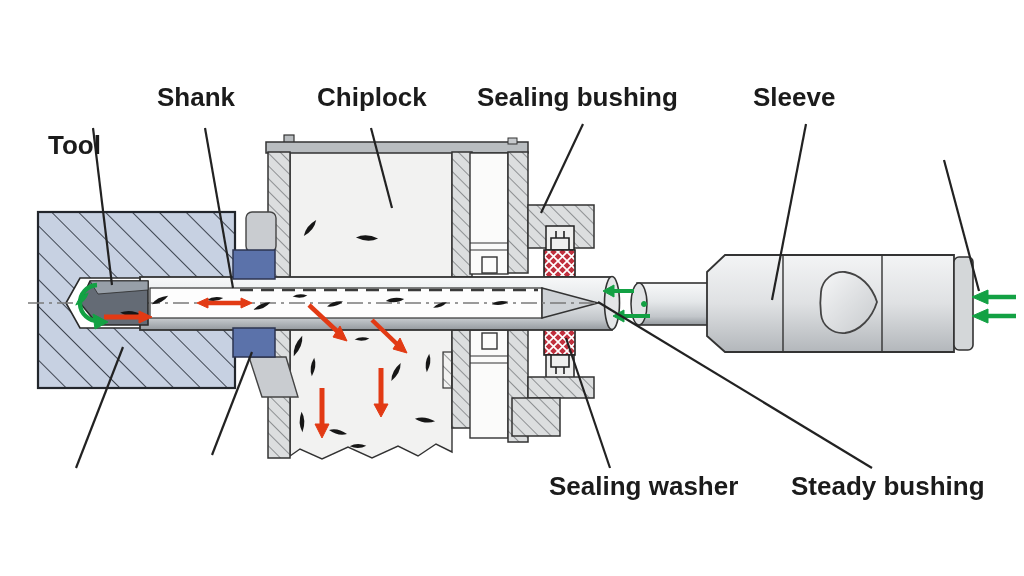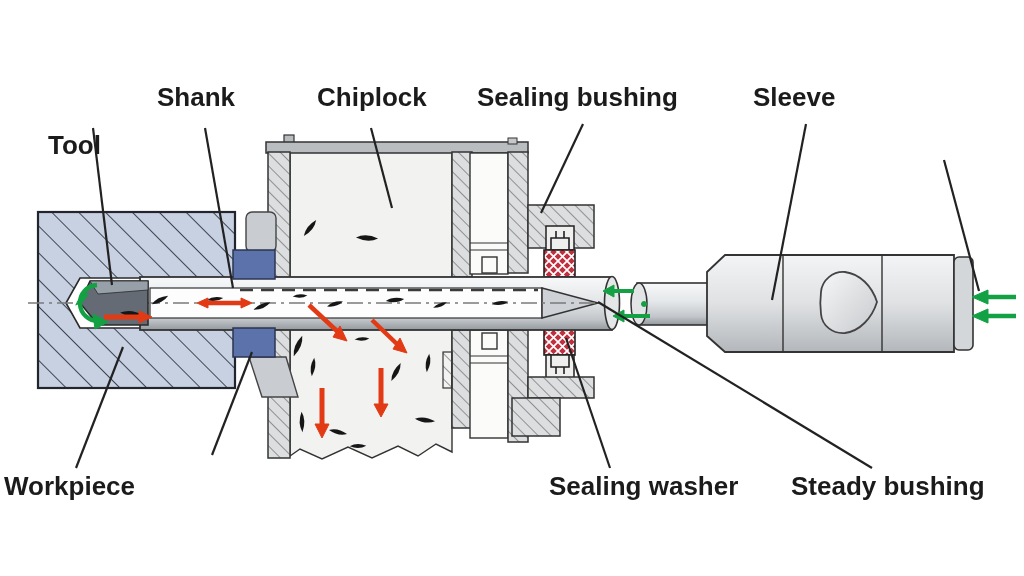--- a/index.html
+++ b/index.html
@@ -243,16 +243,15 @@
     <line x1="610" y1="468" x2="566" y2="338"></line>
     <line x1="872" y1="468" x2="598" y2="302"></line>
   </g>
 </svg>
 
 <div class="label" style="left:48px;top:82px;margin-top:48px;">Tool</div>
 <div class="label" style="left:157px;top:82px;">Shank</div>
 <div class="label" style="left:317px;top:82px;">Chiplock</div>
 <div class="label" style="left:477px;top:82px;">Sealing bushing</div>
 <div class="label" style="left:753px;top:82px;">Sleeve</div>
-<div class="label" style="left:4px;top:471px;">Workpiece</div>
 <div class="label" style="left:549px;top:471px;">Sealing washer</div>
 <div class="label" style="left:791px;top:471px;">Steady bushing</div>
 </div>
 
 </body></html>

